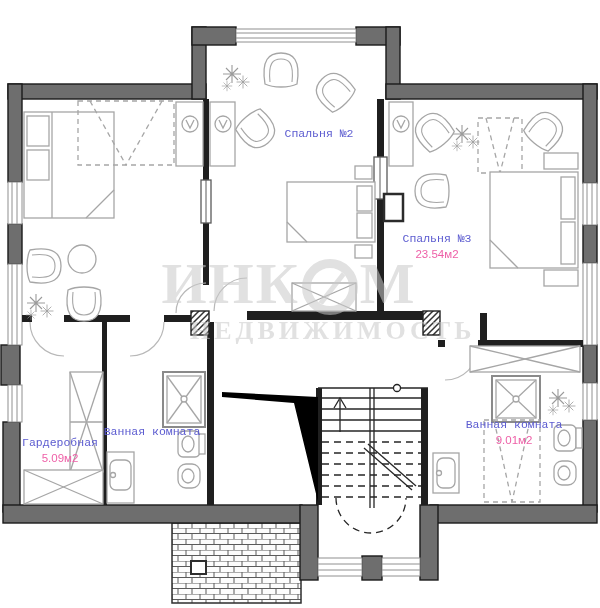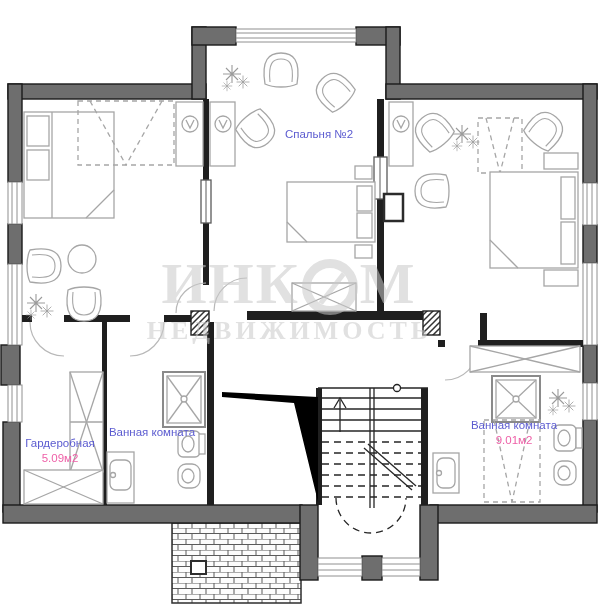--- a/index.html
+++ b/index.html
@@ -17,33 +17,33 @@
   .dashedl{stroke-dasharray:5 4;}
   .arc{fill:none;stroke:#b8b8b8;stroke-width:1.2;}
   .stair{stroke:#262626;stroke-width:1.3;fill:none;}
   .stairdash{stroke-dasharray:7 5;}
   .hatchblk{fill:url(#hatch);stroke:#222;stroke-width:1.4;}
   .pocket{fill:#fff;stroke:#5a5a5a;stroke-width:1.3;}
   .shower{fill:#fff;stroke:#8a8a8a;stroke-width:2;}
 
   
   .room-label{position:absolute;z-index:10;text-align:center;font-size:11.5px;line-height:14.5px;}
-  .room-label .rname{display:block;color:var(--room-name,#5b5bd0);}
+  .room-label .rname{display:block;color:var(--room-name,#5b5bd0);font-family:Liberation Mono, monospace;}
   .room-label .rarea{display:block;color:var(--room-area,#ee5fa7);}
 
   
   .watermark{position:absolute;left:146px;top:254px;width:286px;z-index:5;opacity:.55;
-             color:var(--watermark,#c9c9c9);text-align:right;pointer-events:none;
+             color:var(--watermark,#c9c9c9);text-align:left;pointer-events:none;
              font-family:"Liberation Serif","DejaVu Serif",serif;font-weight:bold;}
   .wm-brand{display:flex;align-items:center;justify-content:center;font-size:58px;letter-spacing:2px;line-height:60px;}
   .wm-ring{width:38px;height:38px;border:9px solid var(--watermark,#c9c9c9);border-radius:50%;
            margin:0 2px;position:relative;top:3px;overflow:hidden;}
   .wm-ring::after{content:"";position:absolute;left:16px;top:-6px;width:5px;height:60px;
                   background:var(--watermark,#c9c9c9);transform:rotate(38deg);}
-  .wm-sub{font-size:26px;letter-spacing:4px;margin-top:3px;line-height:28px;}
+  .wm-sub{font-size:26px;letter-spacing:4px;margin-top:3px;line-height:28px;margin-left:44px;}
 </style>
 </head>
 <body>
 
 <div class="canvas">
 
 <svg class="plan-svg" width="600" height="608" viewBox="0 0 600 608">
   <defs>
     <pattern id="hatch" width="6" height="6" patternUnits="userSpaceOnUse">
       <rect width="6" height="6" fill="#fff"></rect>
@@ -332,20 +332,22 @@
       <span class="wm-ring"></span>
       <span>М</span>
     </div>
     <div class="wm-sub">НЕДВИЖИМОСТЬ</div>
   </div>
 
   <div class="room-label" style="left:229px;top:127px;width:180px">
     <span class="rname">Спальня №2</span>
   </div>
   <div class="room-label" style="left:347px;top:232px;width:180px">
+    <span class="rname">Спальня №3</span>
+    <span class="rarea">23.54м2</span>
   </div>
   <div class="room-label" style="left:255px;top:335px;width:180px">
   </div>
   <div class="room-label" style="left:-30px;top:436px;width:180px">
     <span class="rname">Гардеробная</span>
     <span class="rarea">5.09м2</span>
   </div>
   <div class="room-label" style="left:62px;top:425px;width:180px">
     <span class="rname">Ванная комната</span>
   </div>

